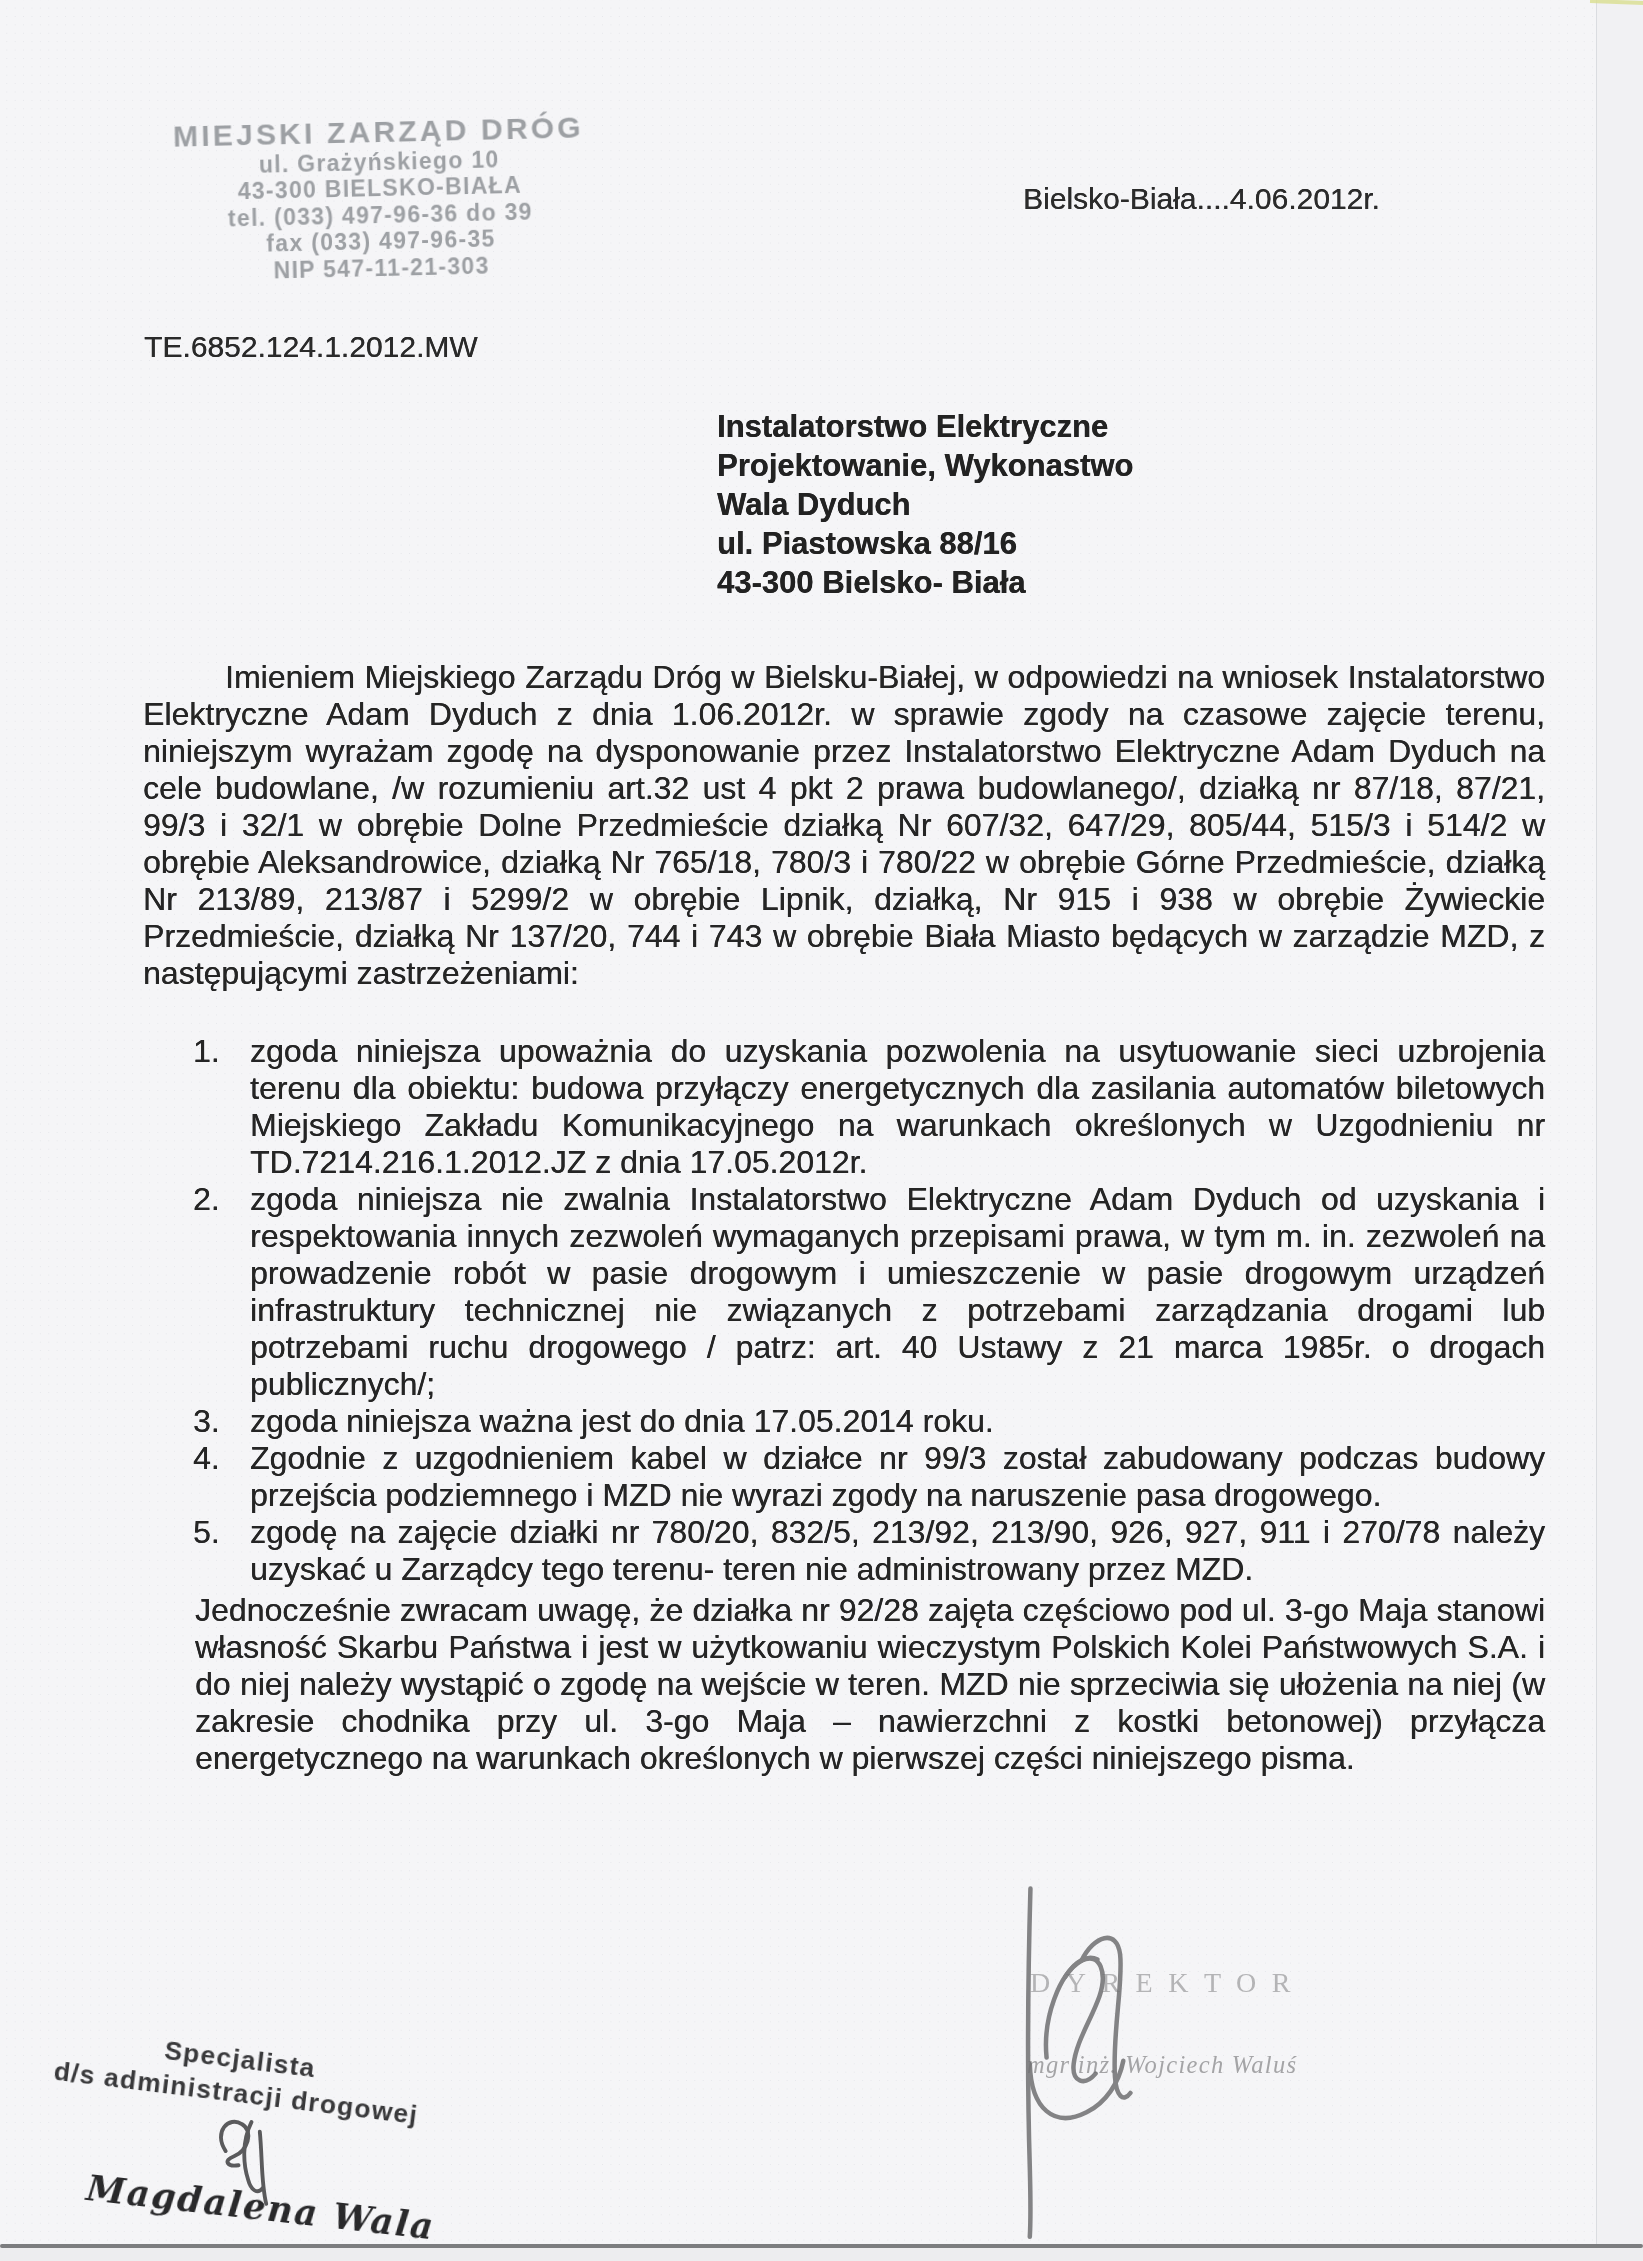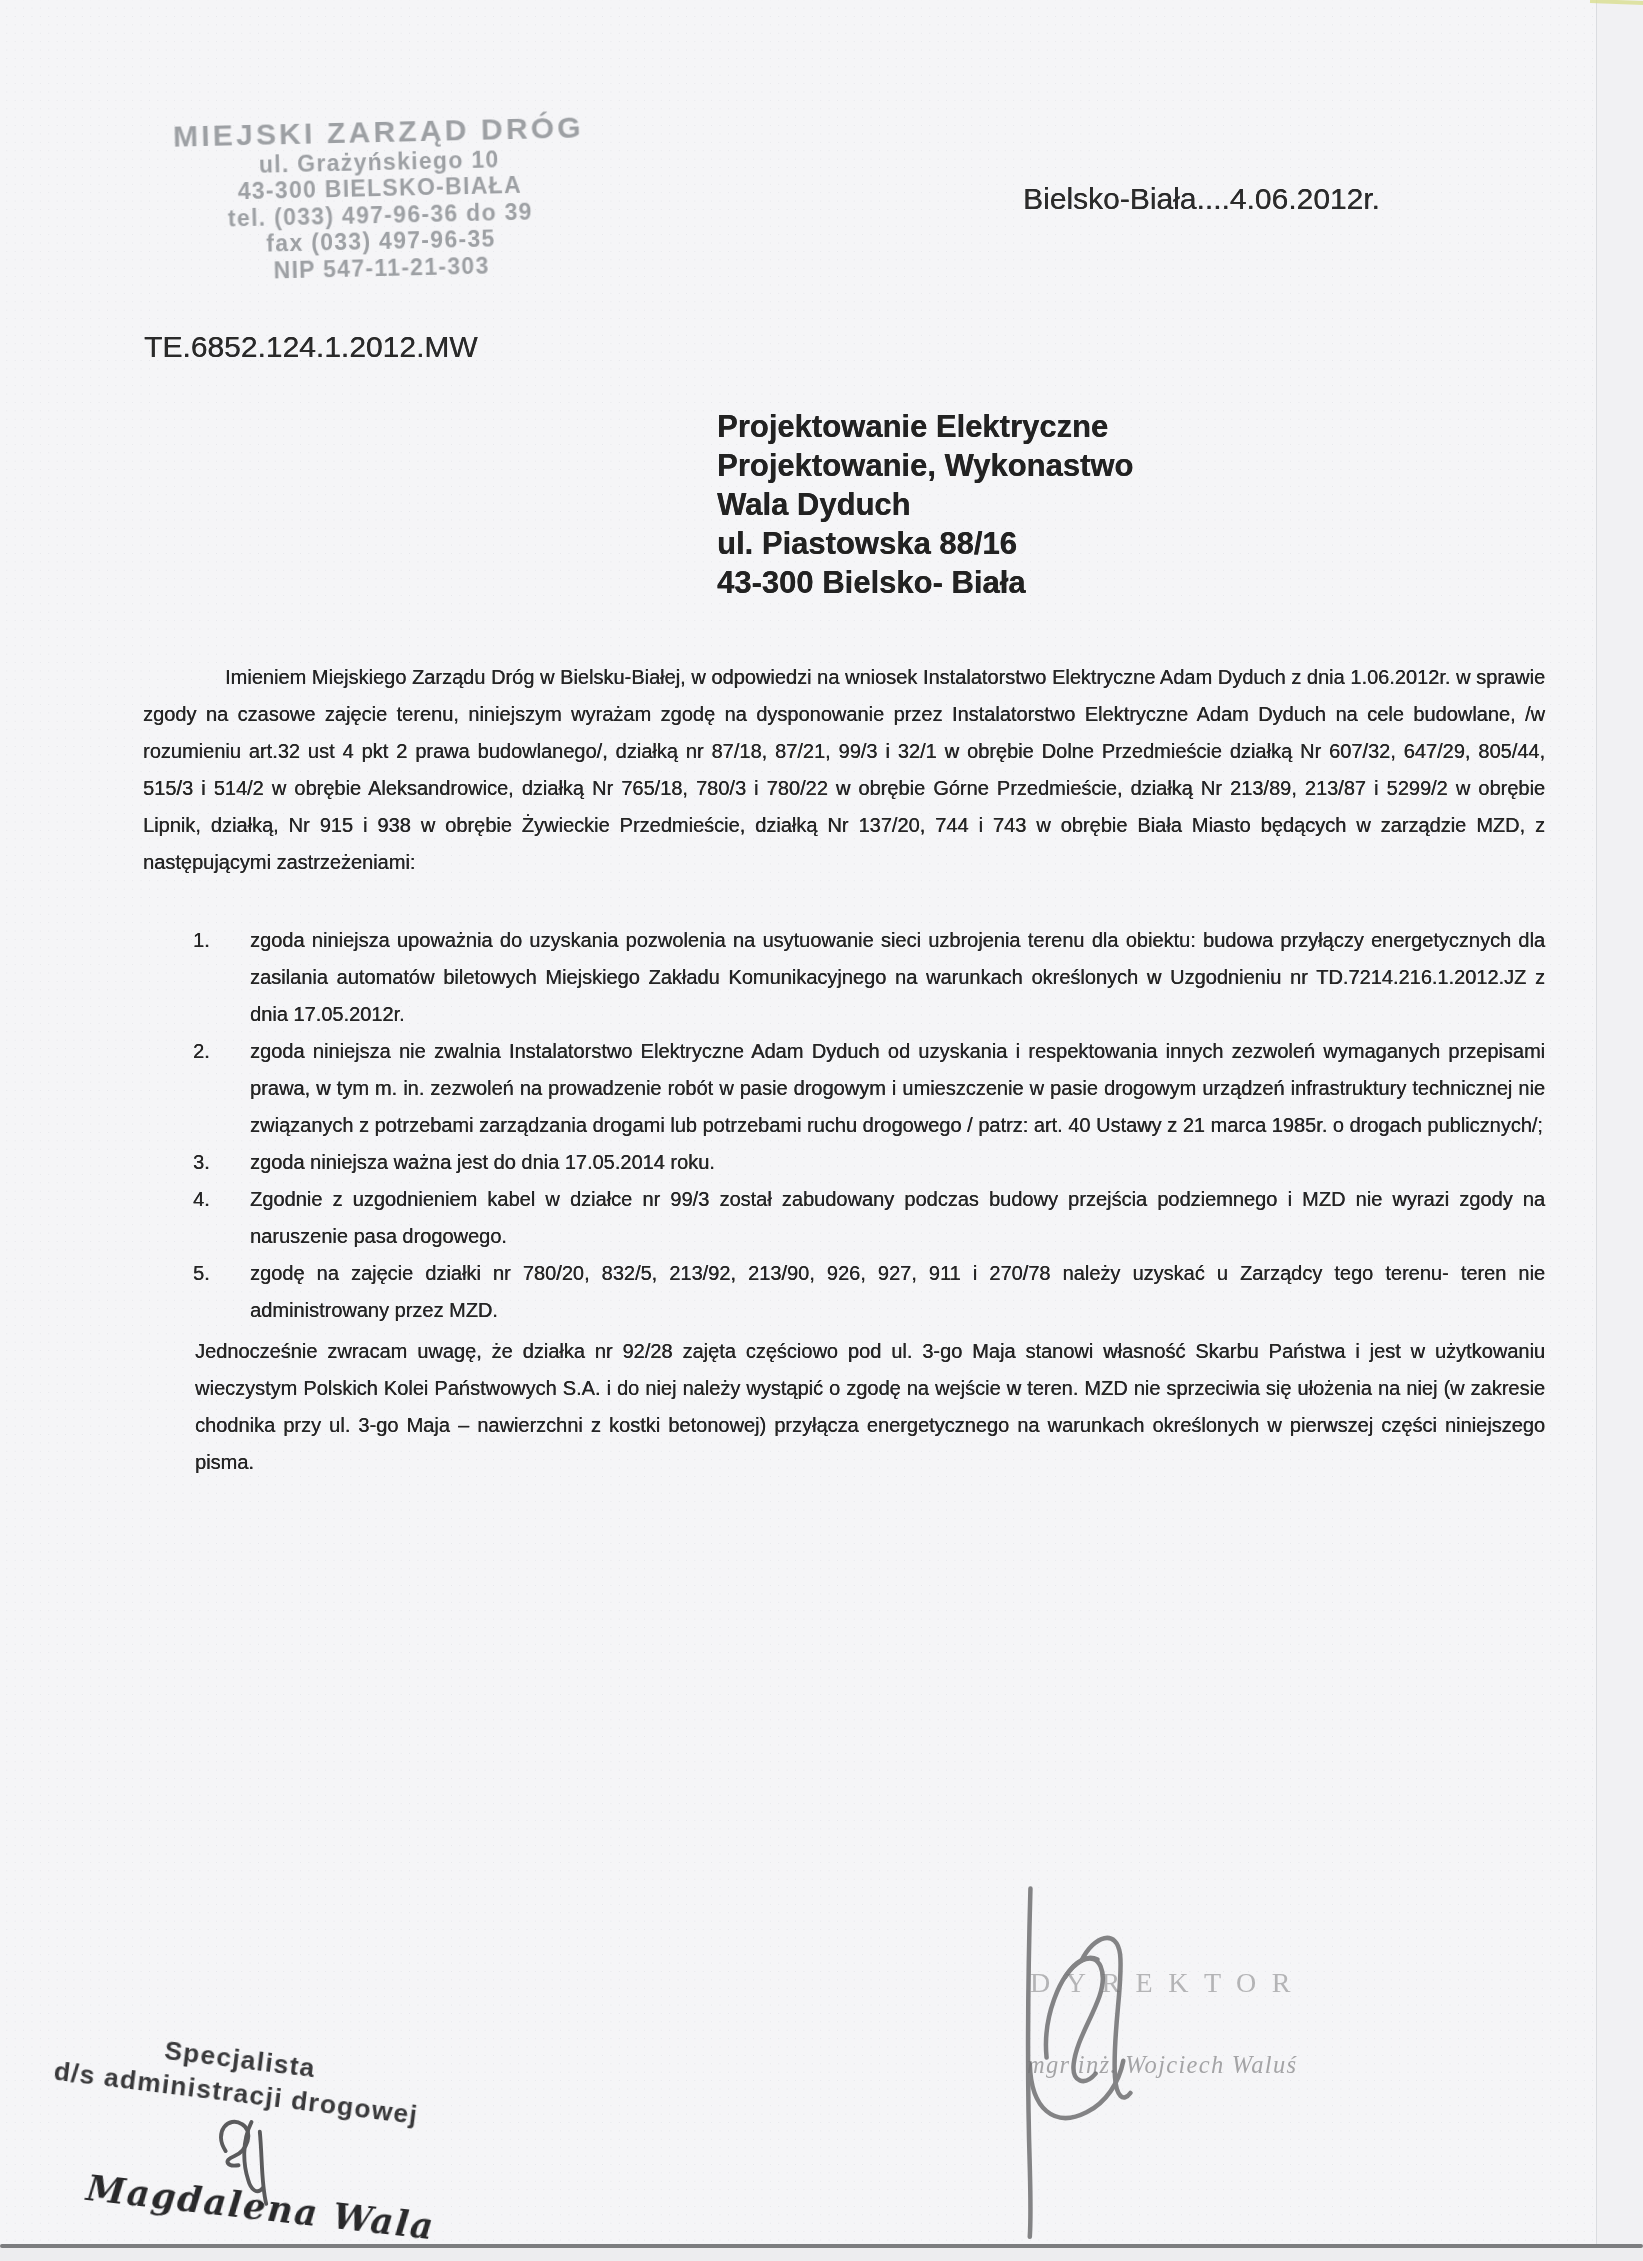--- a/index.html
+++ b/index.html
@@ -43,21 +43,21 @@
   
   .recipient {
     position:absolute; left:717px; top:407px;
     font-size:31px; font-weight:bold; line-height:39px; color:#222;
     text-shadow:0.3px 0 0 #222;
   }
 
   
   .body-text {
     position:absolute; left:143px; top:659px; width:1402px;
-    font-size:20px; line-height:37px; color:#252525;
+    font-size:32px; line-height:37px; color:#252525;
     text-align:justify; text-shadow:0.3px 0 0 #252525;
   }
   .opening { text-indent:82px; margin:0; }
   .olist { margin:41px 0 0 0; padding:0 0 0 50px; }
   .li { display:flex; margin:0; }
   .li .num { flex:none; width:57px; text-align:left; }
   .li .li-text { flex:1; text-align:justify; }
   .closing { margin:3.9px 0 0 52px; }
 
   
@@ -118,21 +118,21 @@
     <div class="lh-sub">tel. (033) 497-96-36 do 39</div>
     <div class="lh-sub">fax (033) 497-96-35</div>
     <div class="lh-sub">NIP 547-11-21-303</div>
   </div>
 
   <div class="date-line">Bielsko-Biała....4.06.2012r.</div>
 
   <div class="ref-number">TE.6852.124.1.2012.MW</div>
 
   <div class="recipient">
-    <div>Projektowanie Elektryczne</div>
+    <div>Instalatorstwo Elektryczne</div>
     <div>Projektowanie, Wykonastwo</div>
     <div>Wala Dyduch</div>
     <div>ul. Piastowska 88/16</div>
     <div>43-300 Bielsko- Biała</div>
   </div>
 
   <div class="body-text">
     <p class="opening">Imieniem Miejskiego Zarządu Dróg w Bielsku-Białej, w odpowiedzi na wniosek Instalatorstwo Elektryczne Adam Dyduch z dnia 1.06.2012r. w sprawie zgody na czasowe zajęcie terenu, niniejszym wyrażam zgodę na dysponowanie przez Instalatorstwo Elektryczne Adam Dyduch na cele budowlane, /w rozumieniu art.32 ust 4 pkt 2 prawa budowlanego/, działką nr 87/18, 87/21, 99/3 i 32/1 w obrębie Dolne Przedmieście działką Nr 607/32, 647/29, 805/44, 515/3 i 514/2 w obrębie Aleksandrowice, działką Nr 765/18, 780/3 i 780/22 w obrębie Górne Przedmieście, działką Nr 213/89, 213/87 i 5299/2 w obrębie Lipnik, działką, Nr 915 i 938 w obrębie Żywieckie Przedmieście, działką Nr 137/20, 744 i 743 w obrębie Biała Miasto będących w zarządzie MZD, z następującymi zastrzeżeniami:</p>
 
     <div class="olist">

